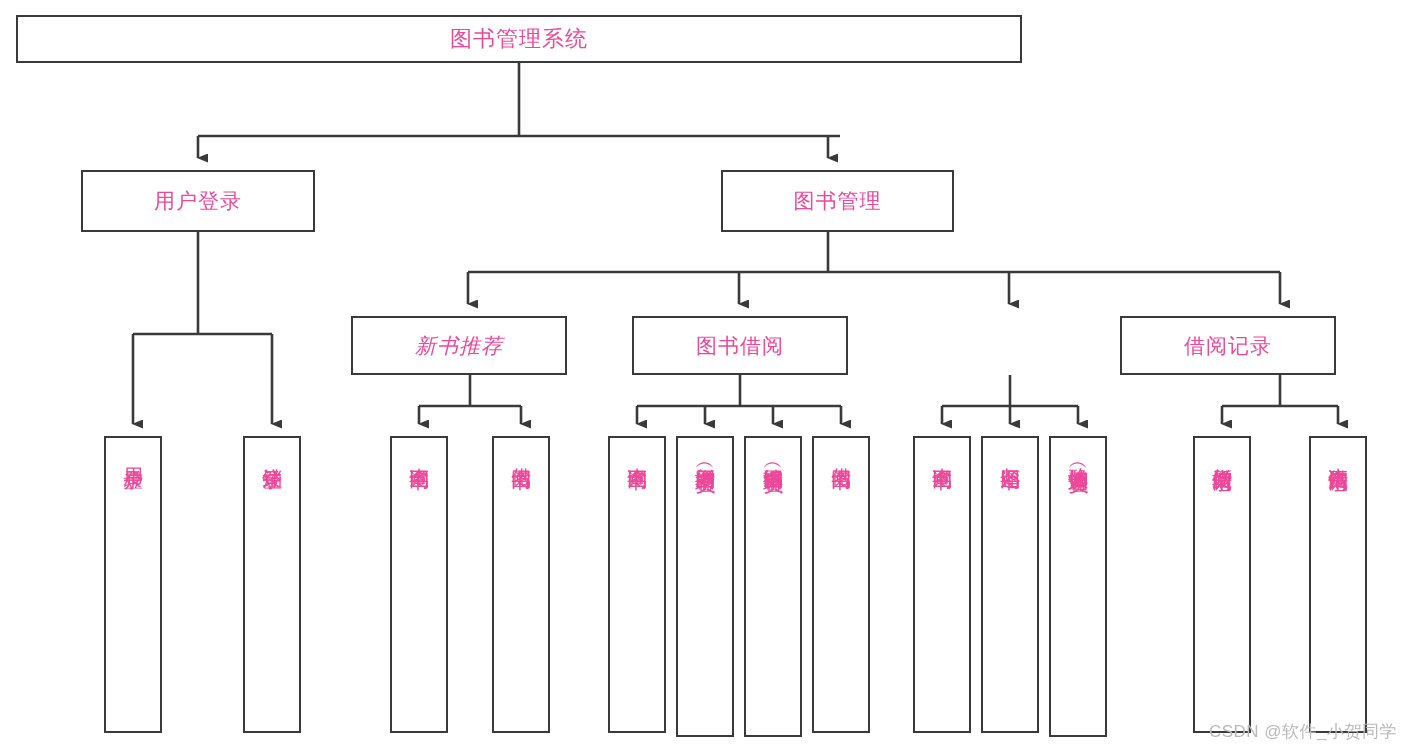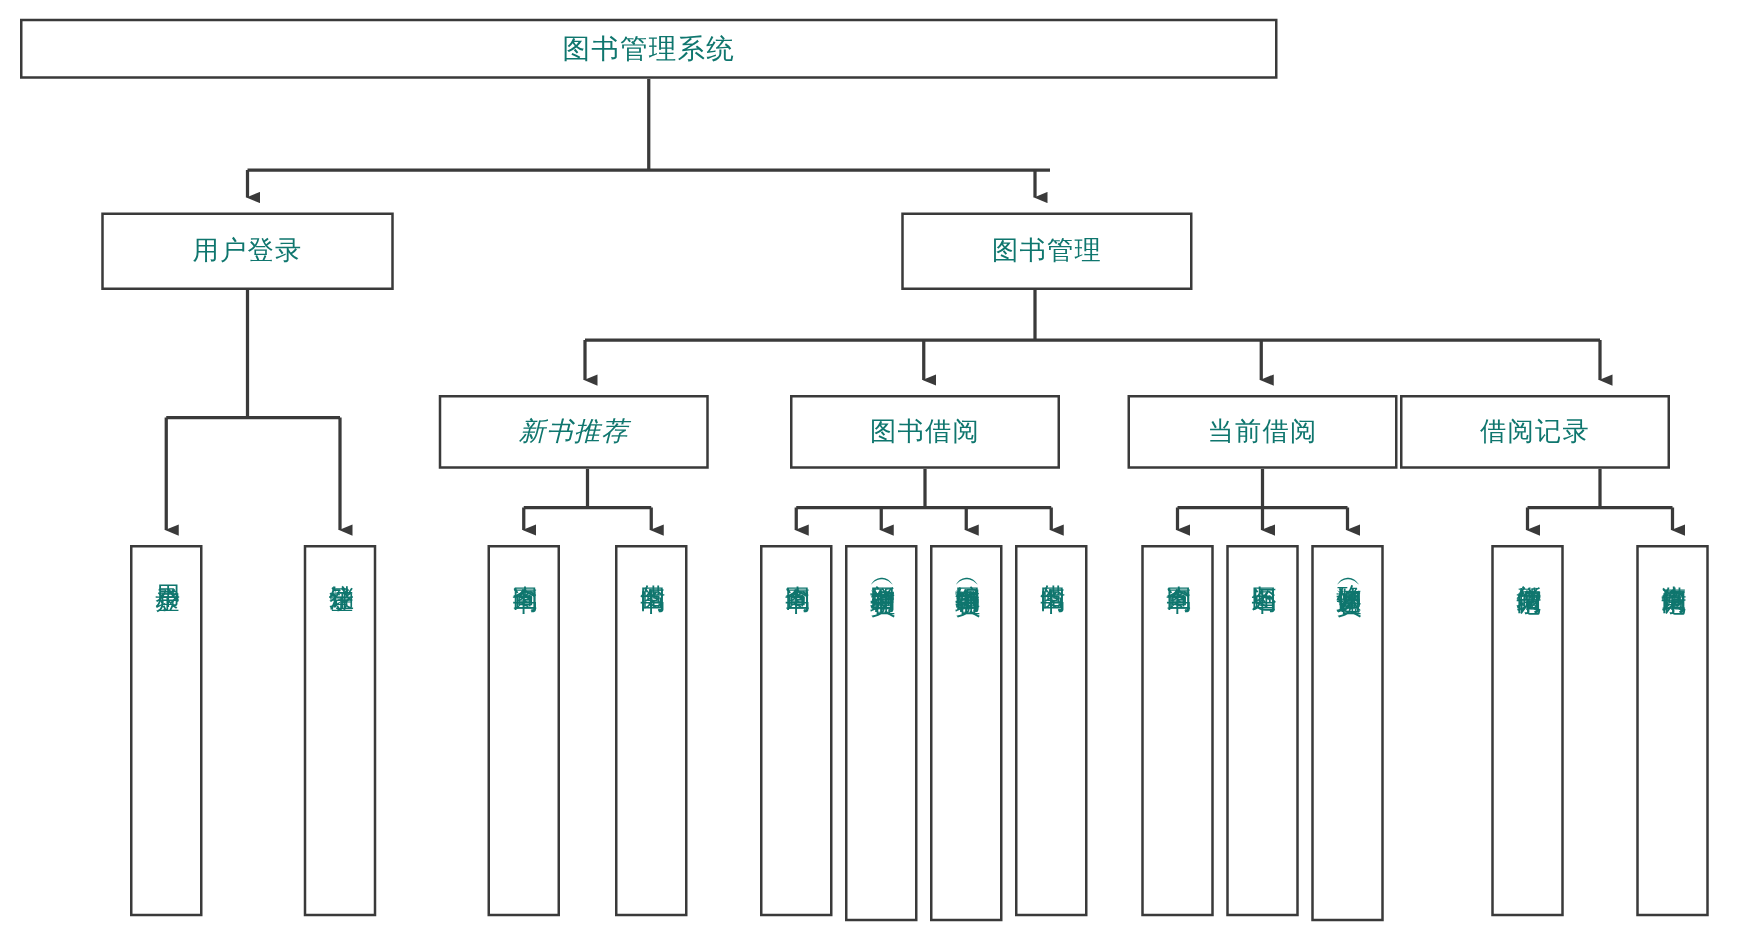--- a/index.html
+++ b/index.html
@@ -27,21 +27,21 @@
     pointer-events: none;
   }
   .node {
     position: absolute;
     box-sizing: border-box;
     background: #ffffff;
     border: 2px solid #3a3a3a;
     display: flex;
     align-items: center;
     justify-content: center;
-    color: #0f766e;
+    color: #ec4899;
     z-index: 2;
   }
   .node.horiz {
     font-size: 21px;
     letter-spacing: 1px;
     line-height: 1.2;
   }
   .node.root {
     font-size: 22px;
   }
@@ -134,23 +134,20 @@
   <div class="node horiz" style="left:721px; top:170px; width:233px; height:62px;">
     <span>图书管理</span>
   </div>
 
   <div class="node horiz" style="left:351px; top:316px; width:216px; height:59px;font-style:italic;">
     <span>新书推荐</span>
   </div>
   <div class="node horiz" style="left:632px; top:316px; width:216px; height:59px;">
     <span>图书借阅</span>
   </div>
-  <div class="node horiz" style="left:902px; top:316px; width:216px; height:59px;">
-    <span>当前借阅</span>
-  </div>
   <div class="node horiz" style="left:1120px; top:316px; width:216px; height:59px;">
     <span>借阅记录</span>
   </div>
 
   <div class="node vert" style="left:104px; top:436px; width:58px; height:297px;">
     <span class="vlabel">用户登录</span>
   </div>
   <div class="node vert" style="left:243px; top:436px; width:58px; height:297px;">
     <span class="vlabel">注销登录</span>
   </div>
@@ -185,14 +182,15 @@
     <span class="vlabel">确认归还（管理员）</span>
   </div>
 
   <div class="node vert" style="left:1193px; top:436px; width:58px; height:297px;">
     <span class="vlabel">新增借阅记录</span>
   </div>
   <div class="node vert" style="left:1309px; top:436px; width:58px; height:297px;">
     <span class="vlabel">查询借阅记录</span>
   </div>
 
+  <div class="watermark">CSDN @软件_小贺同学</div>
 
 </div>
 
 </body></html>

